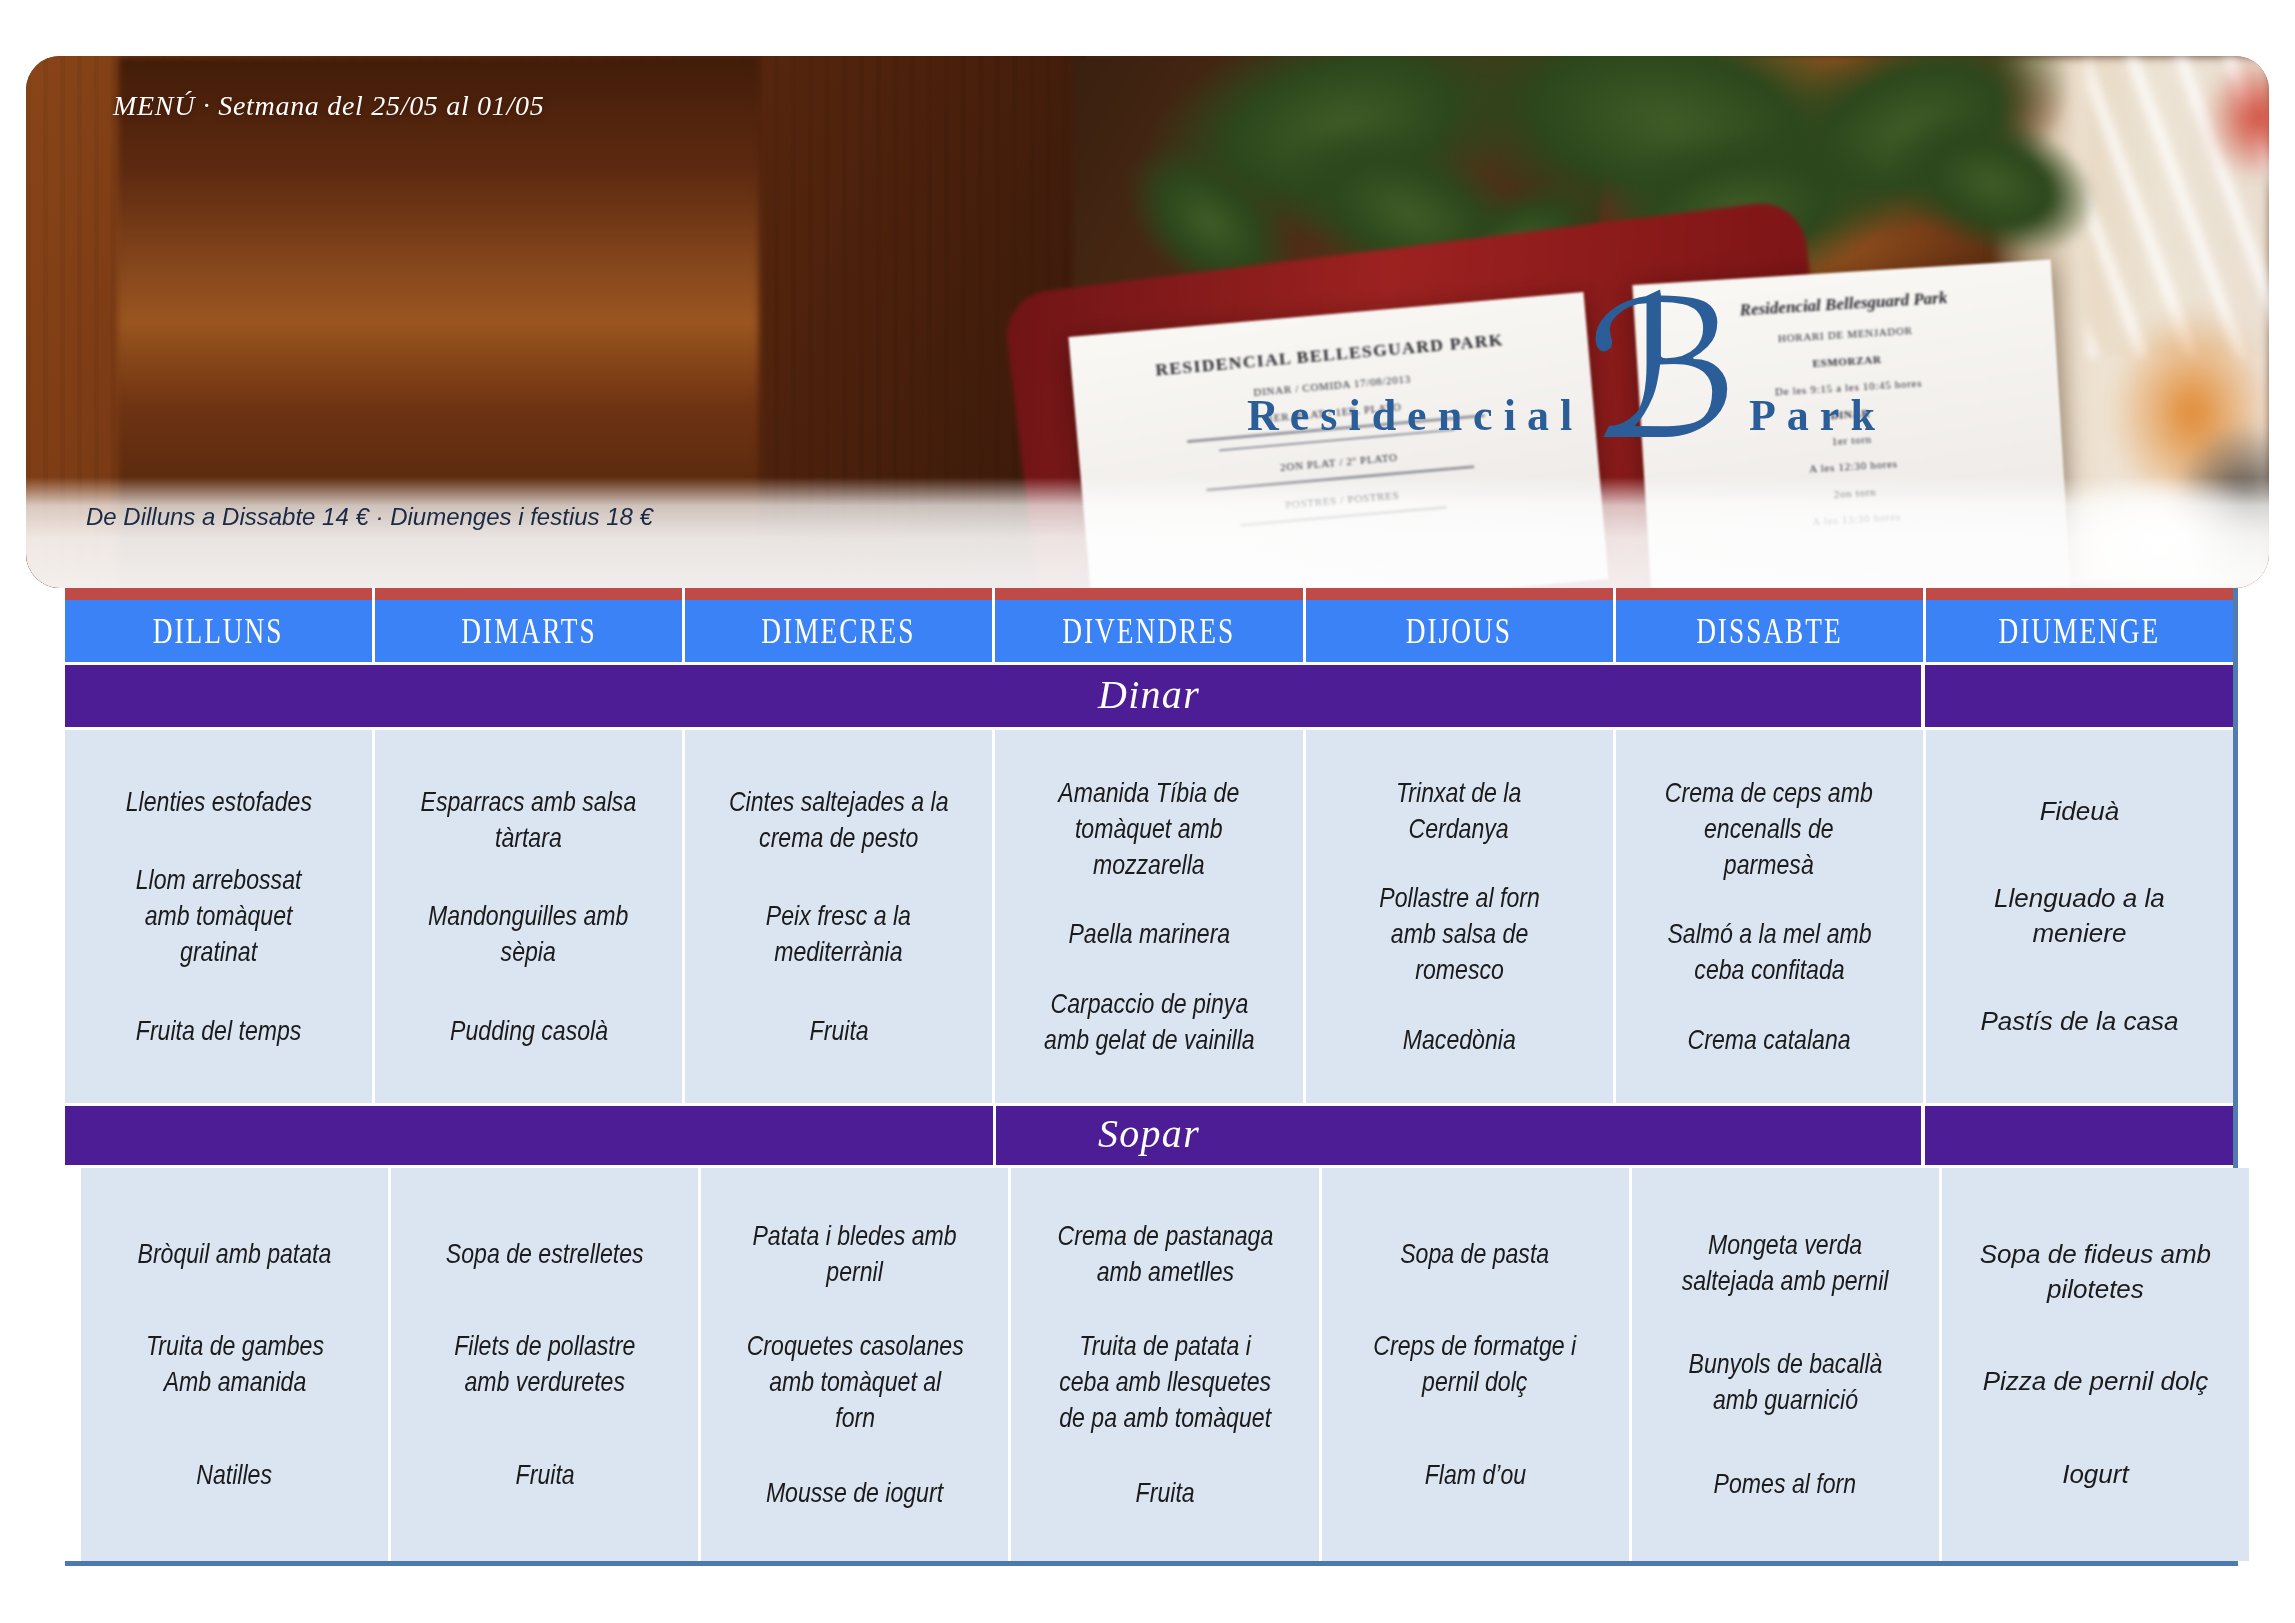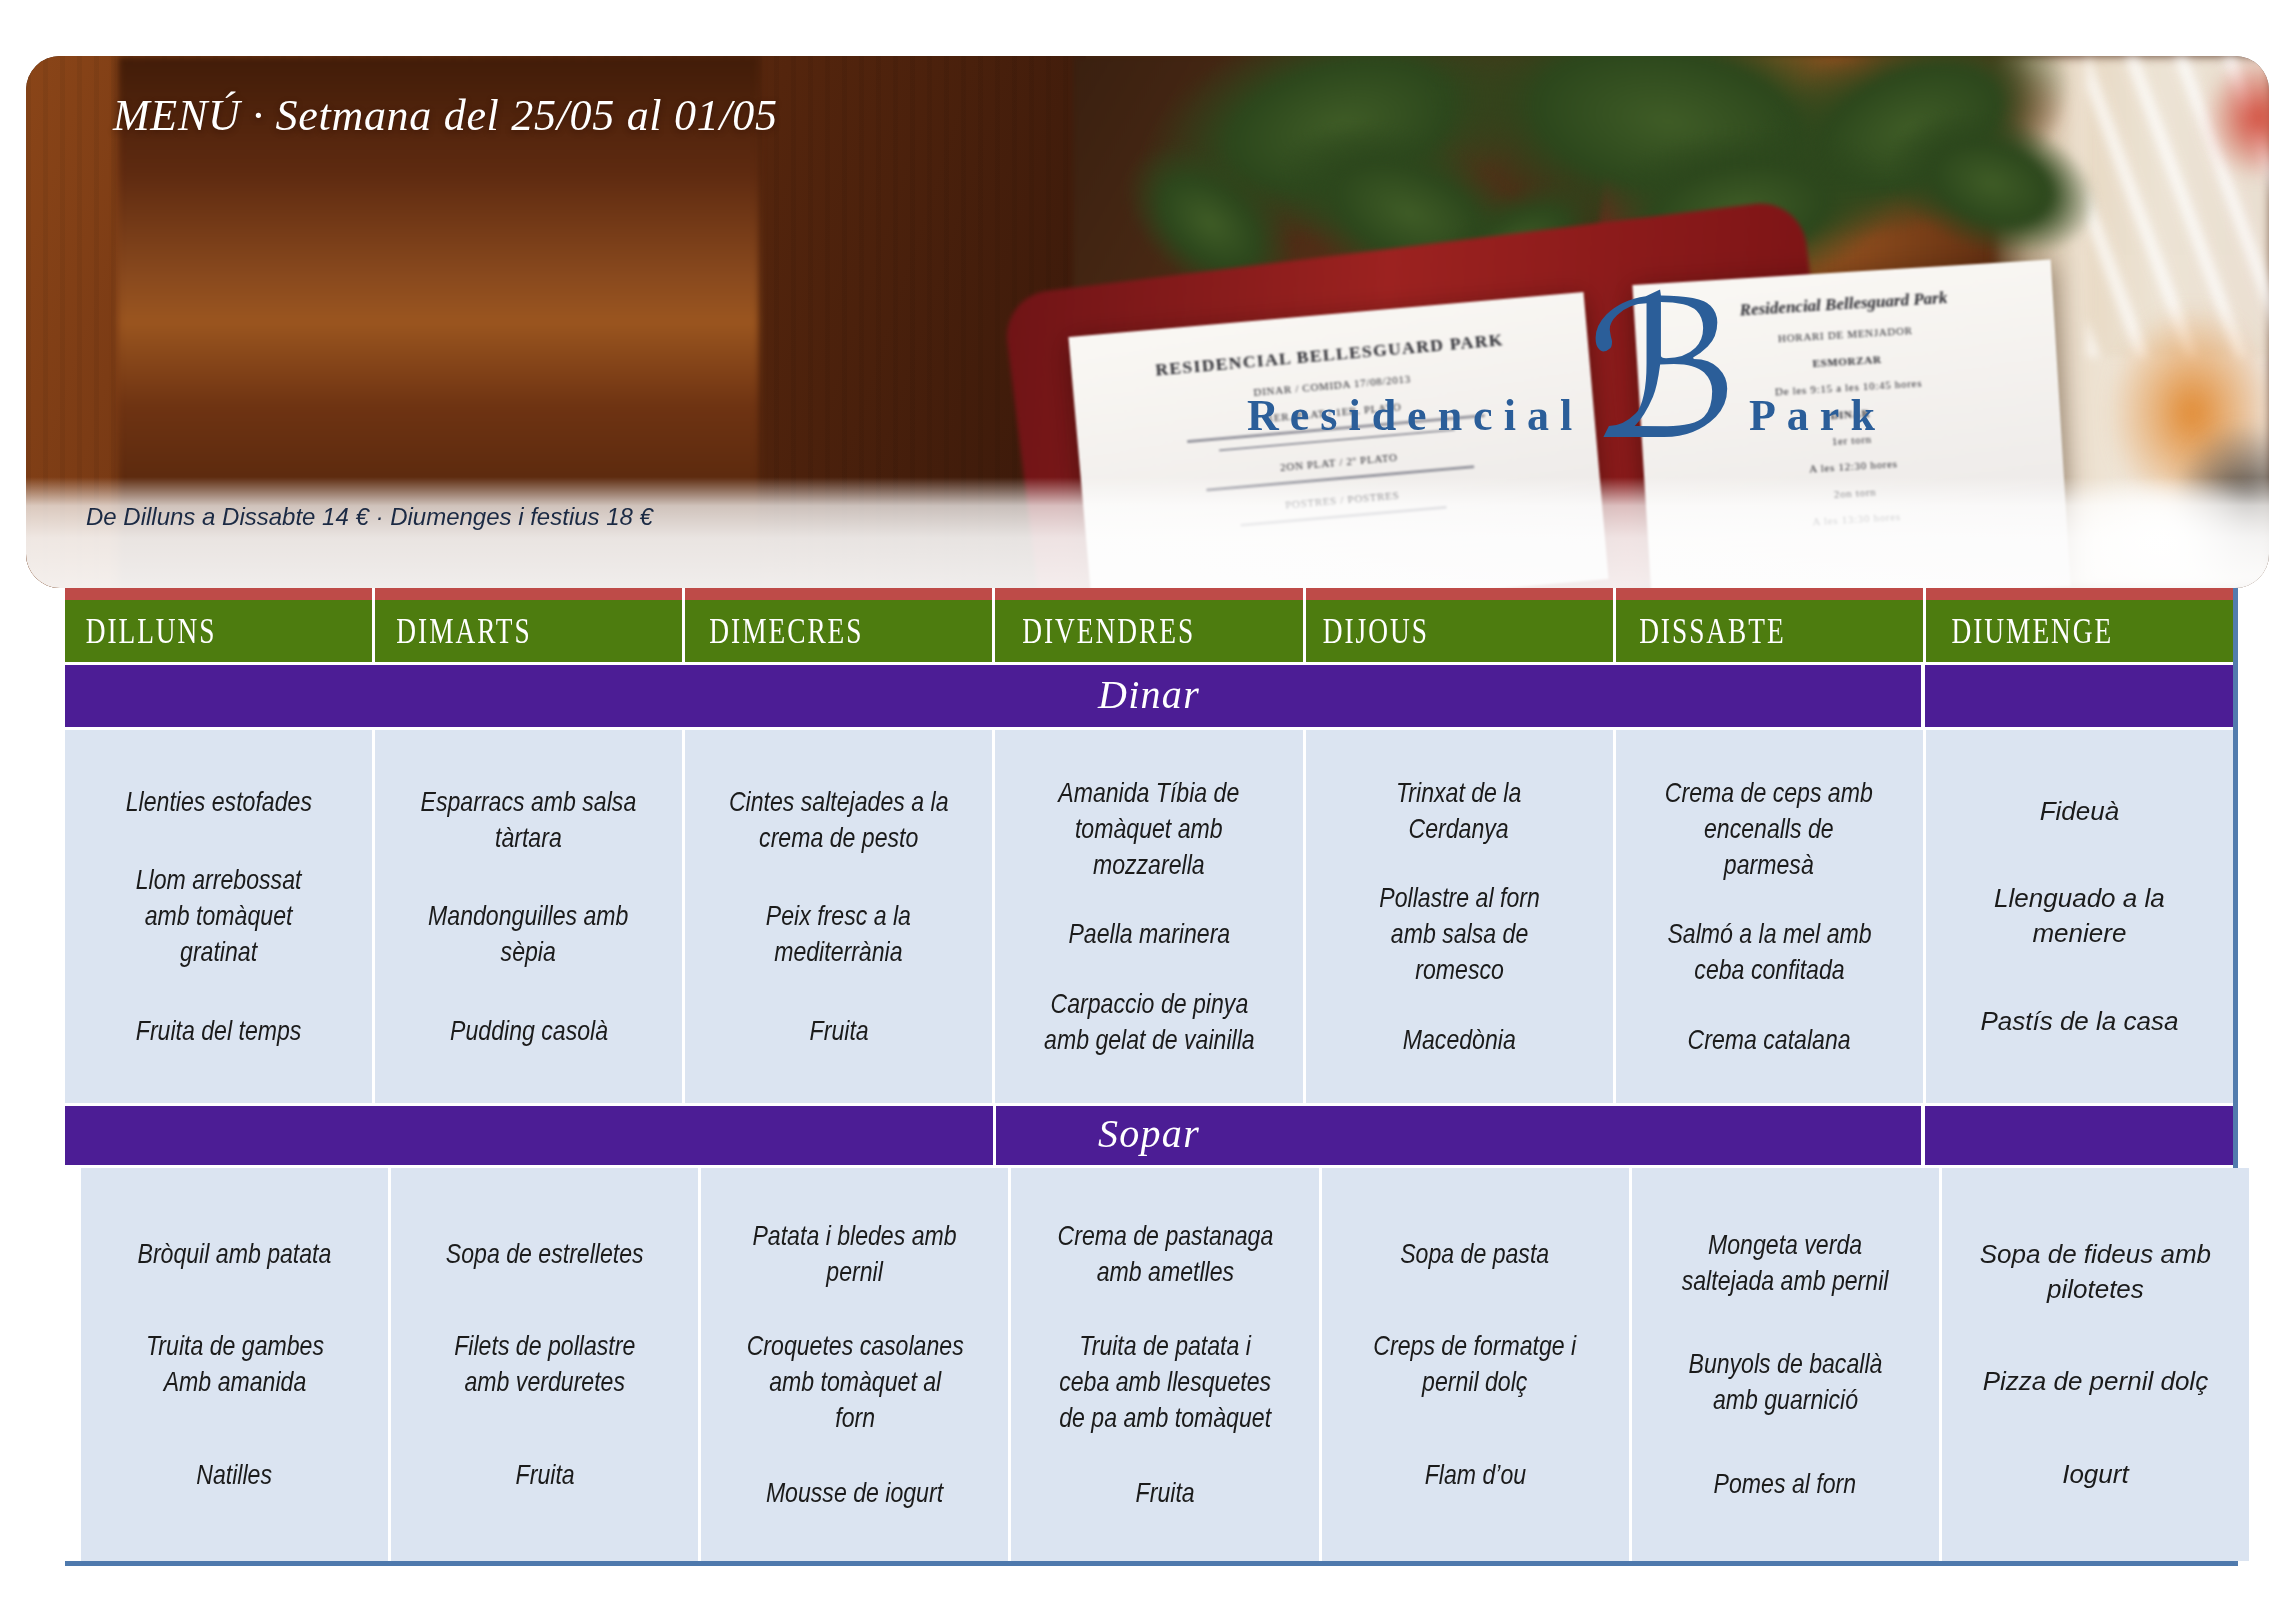--- a/index.html
+++ b/index.html
@@ -50,21 +50,21 @@
   .sheet .st{position:static;display:block;text-align:center;color:#2d2d33;
         font-family:"Liberation Serif",serif;}
   .s1title{margin-top:30px;font-size:17.7px;letter-spacing:1.3px;font-weight:bold;}
   .s2title{margin-top:22px;font-size:17px;font-style:italic;font-weight:bold;}
   .sline{margin-top:14.4px;font-size:11px;letter-spacing:0.7px;color:#44444c;}
   .sbar{position:static;display:block;height:2.6px;background:#9a9aa2;margin:9.2px auto 0 auto;border-radius:1.3px;}
   .overlay{left:0;bottom:0;width:100%;height:111px;
         background:linear-gradient(180deg,rgba(255,255,255,0) 0%,rgba(255,255,255,.72) 26%,rgba(255,255,255,.88) 55%,rgba(255,255,255,.92) 100%);}
 
   .title{position:absolute;left:113px;top:90px;color:#ffffff;
-        font-family:"Liberation Serif","DejaVu Serif",serif;font-style:italic;font-size:44px;
+        font-family:"Liberation Serif","DejaVu Serif",serif;font-style:italic;font-size:28px;
         letter-spacing:0.7px;text-shadow:0 2px 6.5px rgba(40,10,0,.45);white-space:nowrap;}
 
   .preu{position:absolute;left:86px;top:496px;color:#1b2a44;font-style:italic;
         font-size:24px;line-height:42px;font-family:"Liberation Sans",sans-serif;}
 
   .logo{position:absolute;left:1247px;top:364px;display:flex;align-items:baseline;
         color:#2b5e99;font-family:"Liberation Serif","DejaVu Serif",serif;white-space:nowrap;}
   .logo .lt{font-size:44px;letter-spacing:11px;font-weight:bold;}
   .logo .lb{font-family:"DejaVu Sans","DejaVu Serif",sans-serif;font-size:191px;line-height:0;
         margin:0 -5.2px 0 3.9px;position:relative;top:6.5px;}
@@ -72,22 +72,22 @@
 
   
   .menu-table{position:absolute;left:65px;top:588px;width:2168px;
         border-right:5.9px solid #527cae;border-bottom:5.9px solid #4e79ad;}
   .trow{display:flex;width:100%;}
   .trow>div{box-sizing:border-box;}
   .redbar{height:11.8px;}
   .redbar>div{flex:1 1 0;background:#be4b48;border-right:3.3px solid #fff;}
   .redbar>div:last-child{border-right:none;}
   .thead{height:62px;}
-  .thead>div{flex:1 1 0;background:#4d7c0f;border-right:3.3px solid #fff;
-        display:flex;align-items:center;justify-content:flex-start;}
+  .thead>div{flex:1 1 0;background:#3b82f6;border-right:3.3px solid #fff;
+        display:flex;align-items:center;justify-content:center;}
   .thead>div:last-child{border-right:none;}
   .thead span{display:block;color:#fff;font-family:"Liberation Serif","DejaVu Serif",serif;
         font-size:36px;letter-spacing:2.6px;transform:scaleX(.76);white-space:nowrap;}
   .band{position:relative;height:62px;background:#4c1d95;border-top:3.3px solid #fff;border-bottom:3.3px solid #fff;}
   .band .blabel{position:absolute;left:0;right:0;top:50%;transform:translateY(-54%);
         text-align:center;color:#fff;font-family:"Liberation Serif","DejaVu Serif",serif;
         font-style:italic;font-size:40px;letter-spacing:1.3px;}
   .bdiv{position:absolute;top:0;bottom:0;width:3.3px;background:#fff;}
   .bdiv.p3{left:calc(300%/7 - 1.3px);}
   .bdiv.p6{left:calc(600%/7 - 2px);}

